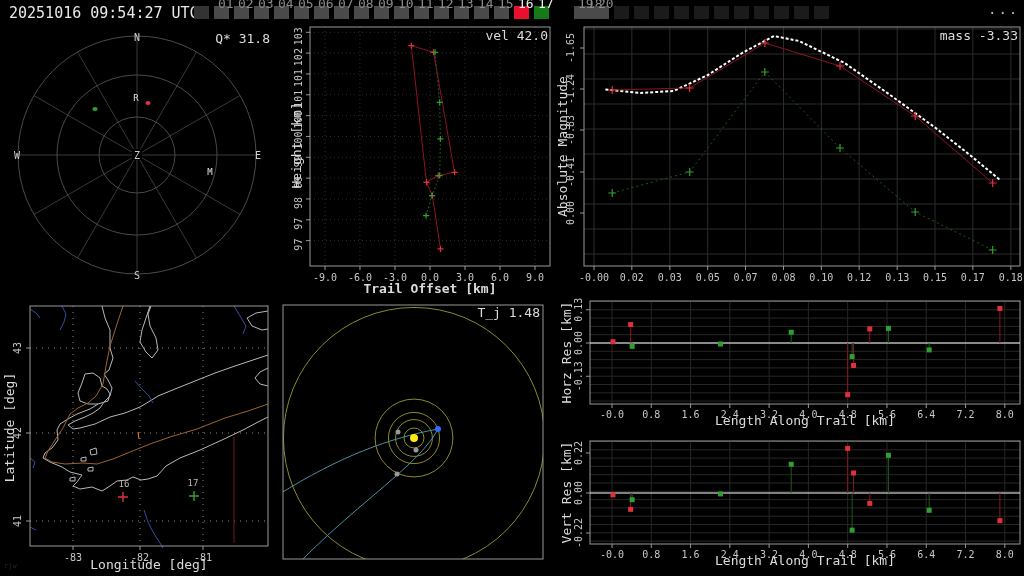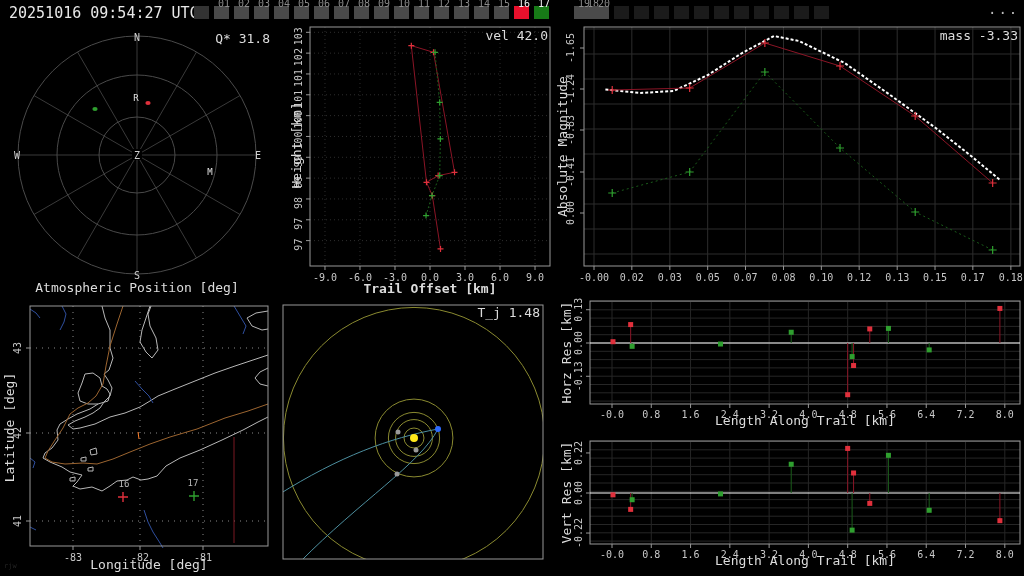--- a/index.html
+++ b/index.html
@@ -8,21 +8,21 @@
   .abs{position:absolute;}
   .lbl{position:absolute;white-space:pre;}
   .t15{font-size:15px;color:#e8e8e8;}
   .t13r{font-size:13px;color:#dcdcdc;text-align:right;}
   .cap{font-size:13px;color:#dcdcdc;text-align:center;}
   .rot{transform:rotate(-90deg);text-align:center;}
   .ell{font-size:14px;color:#bbb;letter-spacing:2px;}
   .wm{font-size:7px;color:#232323;}
   .slot{position:absolute;width:20px;height:24px;top:0;}
   .slot .box{position:absolute;left:2px;top:6px;width:15px;height:13px;}
-  .slot .tag{position:absolute;left:6px;top:0px;font-size:10px;line-height:7px;color:#8a8a8a;}
+  .slot .tag{position:absolute;left:6px;top:0px;font-size:13px;line-height:7px;color:#8a8a8a;}
   svg{position:absolute;display:block;}
   text{font-family:"DejaVu Sans Mono","Liberation Mono",monospace;}
 </style>
 </head>
 <body>
 
 <div class="abs" style="left:0;top:0;width:1024px;height:24px;">
   <div class="lbl t15" style="left:9px;top:4px;">20251016 09:54:27 UTC</div>
   <div class="abs" id="slots" style="left:0;top:0;width:1024px;height:24px;">
       <div class="slot" style="left: 192px;">
@@ -167,21 +167,20 @@
       <text x="258" y="135" font-size="10" fill="#cfcfcf" text-anchor="middle">E</text>
       <text x="17" y="135" font-size="10" fill="#cfcfcf" text-anchor="middle">W</text>
       <rect x="132" y="125" width="10" height="11" fill="#000"></rect>
       <text x="137" y="135" font-size="10" fill="#cfcfcf" text-anchor="middle">Z</text>
       <text x="136" y="77" font-size="9" fill="#e0e0e0" text-anchor="middle">R</text>
       <text x="210" y="151" font-size="9" fill="#e0e0e0" text-anchor="middle">M</text>
       <ellipse cx="148" cy="79" rx="2.6" ry="2" fill="#e0303c"></ellipse>
       <ellipse cx="95" cy="85" rx="2.6" ry="2" fill="#2f9f2f"></ellipse>
     </svg>
   <div class="lbl t13r" style="left:180px;top:7px;width:90px;">Q* 31.8</div>
-  <div class="lbl cap" style="left:17px;top:256px;width:240px;">Atmospheric Position [deg]</div>
 </div>
 
 <div class="abs" style="left:290px;top:24px;width:265px;height:272px;">
   <svg id="svg-trail" width="265" height="272" viewBox="0 0 265 272">
       <line x1="34.97" y1="3" x2="34.97" y2="242" stroke="#2d2d2d" stroke-width="1" stroke-dasharray="1,3"></line>
       <line x1="69.98" y1="3" x2="69.98" y2="242" stroke="#2d2d2d" stroke-width="1" stroke-dasharray="1,3"></line>
       <line x1="104.99000000000001" y1="3" x2="104.99000000000001" y2="242" stroke="#2d2d2d" stroke-width="1" stroke-dasharray="1,3"></line>
       <line x1="140" y1="3" x2="140" y2="242" stroke="#2d2d2d" stroke-width="1" stroke-dasharray="1,3"></line>
       <line x1="175.01" y1="3" x2="175.01" y2="242" stroke="#2d2d2d" stroke-width="1" stroke-dasharray="1,3"></line>
       <line x1="210.01999999999998" y1="3" x2="210.01999999999998" y2="242" stroke="#2d2d2d" stroke-width="1" stroke-dasharray="1,3"></line>

